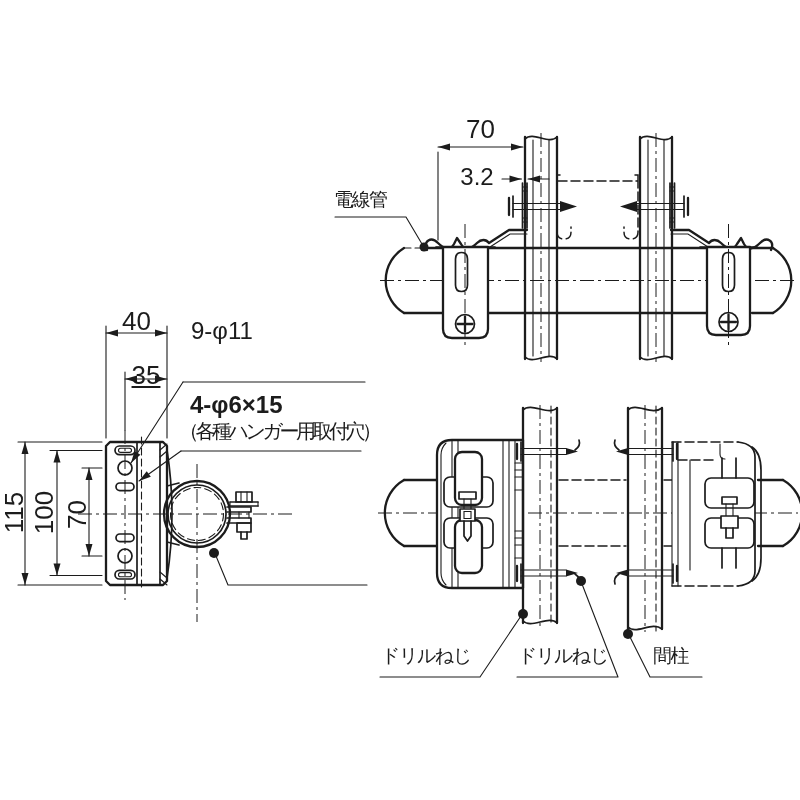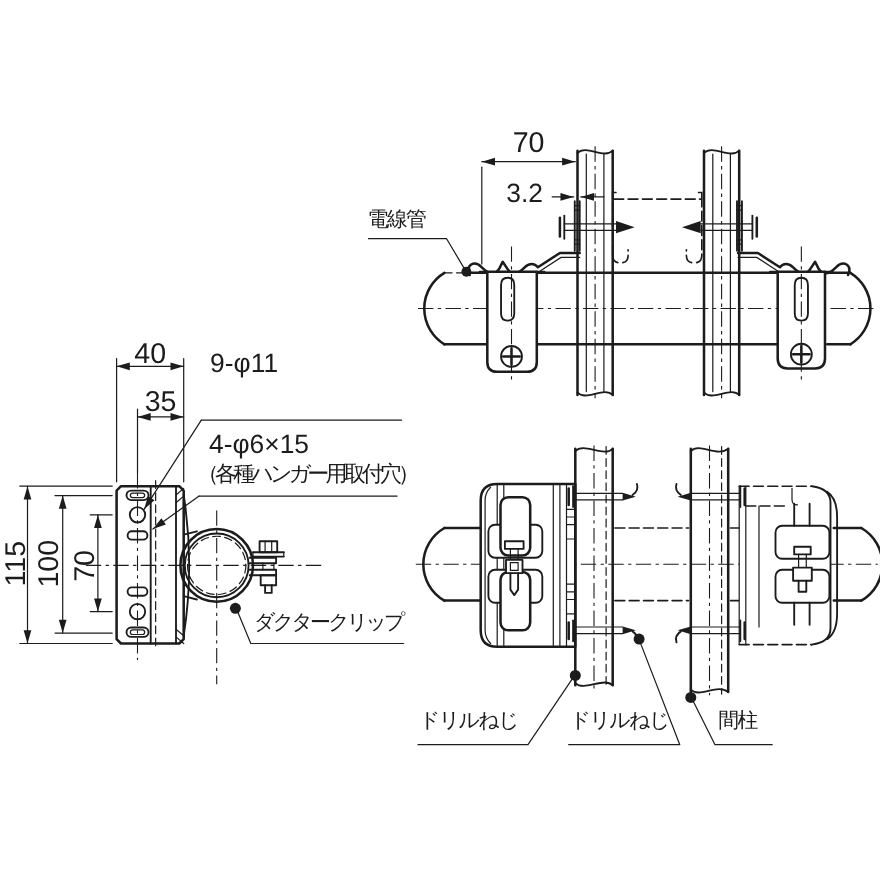--- a/index.html
+++ b/index.html
@@ -266,29 +266,28 @@
     <g>
       <path class="thin" d="M380,677 H480 M480,677 L521,616 M517,677 H618 M618,677 L582,584 M650,677 H702 M650,677 L630,637"></path>
       <circle class="blk" cx="523" cy="614" r="5"></circle>
       <circle class="blk" cx="581" cy="581" r="5"></circle>
       <circle class="blk" cx="628" cy="634" r="5"></circle>
     </g>
   </g>
 </svg>
 
 <div class="dim" style="left:106px;top:306px;width:61px;">40</div>
-<div class="dim" style="left:125px;top:350px;width:42px;">35</div>
+<div class="dim" style="left:125px;top:360px;width:42px;text-decoration:underline;">35</div>
 <div class="dim vdim" style="left:-12px;top:497px;width:52px;">115</div>
 <div class="dim vdim" style="left:18px;top:497px;width:52px;">100</div>
 <div class="dim vdim" style="left:56px;top:499px;width:42px;">70</div>
 
 <div class="lbl" style="left:191px;top:318px;font-size:24px;letter-spacing:0;">9-φ11</div>
-<div class="lbl" style="left:190px;top:392px;font-size:24px;letter-spacing:0;">4-φ6×15</div>
+<div class="lbl" style="left:190px;top:392px;font-size:24px;letter-spacing:0;font-weight:bold;">4-φ6×15</div>
 <div class="lbl jp" style="left:179px;top:420px;">（各種ハンガー用取付穴）</div>
-<div class="lbl" style="left:231px;top:557px;letter-spacing:-2.5px;">ダクタークリップ</div>
 
 <div class="lbl" style="left:334px;top:190px;">電線管</div>
 <div class="dim" style="left:438px;top:114px;width:85px;">70</div>
 <div class="dim" style="left:455px;top:163px;width:44px;font-size:24px;">3.2</div>
 
 <div class="lbl" style="left:381px;top:646px;">ドリルねじ</div>
 <div class="lbl" style="left:518px;top:646px;">ドリルねじ</div>
 <div class="lbl" style="left:653px;top:646px;">間柱</div>
 
 </div>

